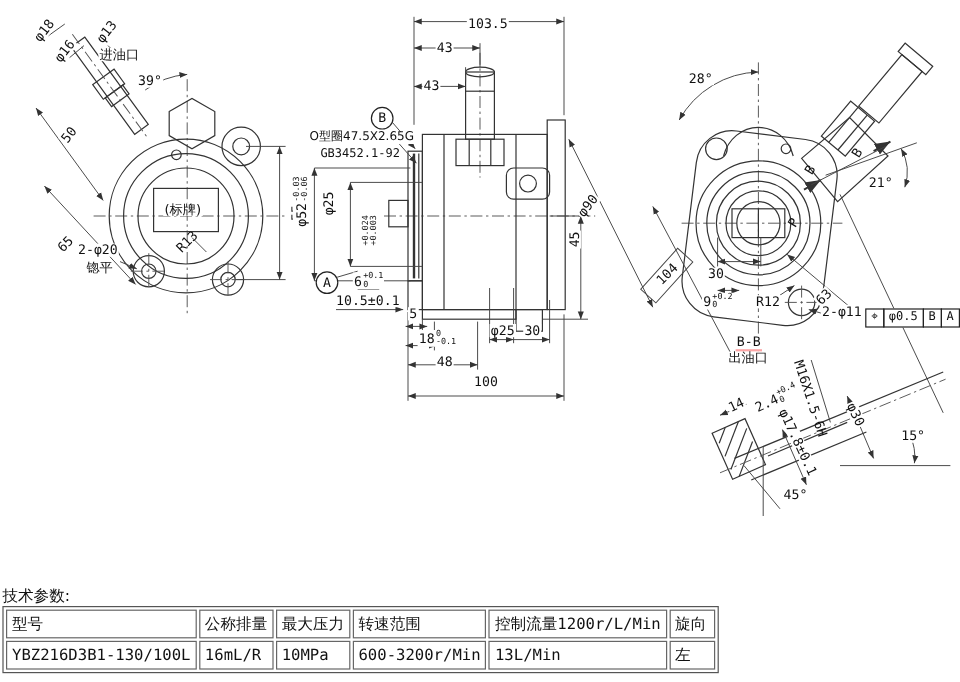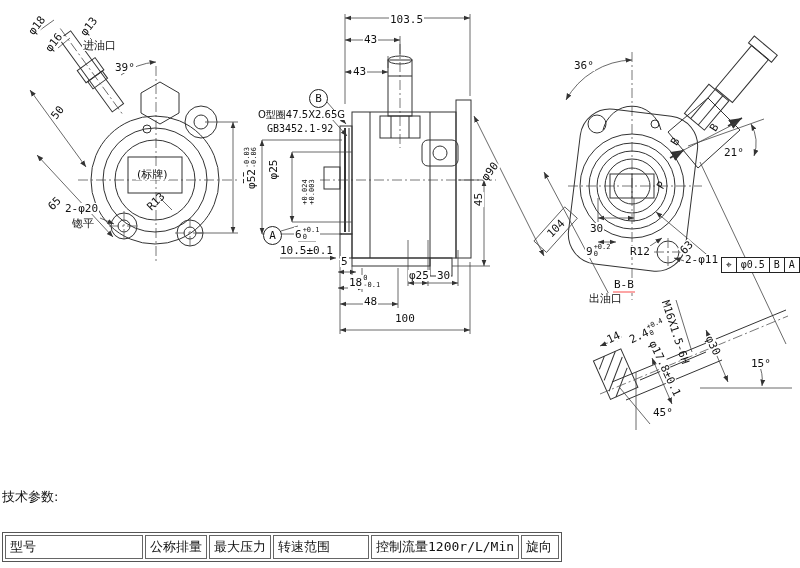--- a/index.html
+++ b/index.html
@@ -24,21 +24,21 @@
   .tol i{font-style:normal;}
   .balloon{position:absolute;width:17px;height:17px;border:1px solid #222;border-radius:50%;
            display:flex;align-items:center;justify-content:center;
            font:11px "DejaVu Sans Mono",monospace;background:#fff;z-index:3;}
   .fcf{position:absolute;display:flex;font:10px "DejaVu Sans Mono",monospace;z-index:3;background:#fff;}
   .fcf span{border:1px solid #222;padding:1px 4px;margin-left:-1px;line-height:12px;}
   .fcf .sym{font-family:"DejaVu Sans",sans-serif;}
   .bb{border-bottom:2px solid #fca5a5;padding-bottom:1px;}
   .caption{position:absolute;font:13px "DejaVu Sans","Liberation Sans",sans-serif;z-index:3;}
   table.params{position:absolute;left:2px;top:505px;border-collapse:separate;border-spacing:2px;
-               border:1px solid #555;background:#fff;z-index:3;margin-top:27px;}
+               border:1px solid #555;background:#fff;z-index:3;}
   table.params td{border:1px solid #666;padding:2px 4px;white-space:nowrap;
                   font:13px "DejaVu Sans Mono","DejaVu Sans",monospace;height:18px;}
 </style>
 </head>
 <body>
 
 <div id="stage">
 
 <svg width="800" height="470" viewBox="0 0 800 470">
   <defs>
@@ -270,21 +270,21 @@
         <i>-0.1</i>
       </span>
   </span>
   <span class="lbl" style="left:363px;top:296px">48</span>
   <span class="lbl" style="left:394px;top:313px">100</span>
   <span class="lbl" style="left:408px;top:270px">φ25</span>
   <span class="lbl" style="left:436px;top:270px">30</span>
   <span class="lbl r-52" style="left:479px;top:166px">φ90</span>
   <span class="lbl r-90" style="left:471px;top:194px">45</span>
 
-  <span class="lbl" style="left:573px;top:60px">36°</span>
+  <span class="lbl" style="left:573px;top:60px">28°</span>
   <span class="lbl r-58 nobg" style="left:671px;top:136px">B</span>
   <span class="lbl r-58 nobg" style="left:710px;top:122px">B</span>
   <span class="lbl" style="left:723px;top:147px">21°</span>
   <span class="lbl r-60 nobg" style="left:657px;top:180px">P</span>
   <span class="lbl r-45" style="left:545px;top:223px">104</span>
   <span class="lbl" style="left:589px;top:223px">30</span>
   <span class="lbl tolwrap" style="left:585px;top:244px">
     <span>9</span>
     <span class="tol">
         <i>+0.2</i>
@@ -294,21 +294,21 @@
   <span class="lbl" style="left:629px;top:246px">R12</span>
   <span class="lbl r-45" style="left:679px;top:242px">63</span>
   <span class="lbl" style="left:684px;top:254px">2-φ11</span>
   <span class="fcf" style="left:722px;top:257px">
     <span class="sym">⌖</span>
     <span>φ0.5</span>
     <span>B</span>
     <span>A</span>
   </span>
   <span class="lbl bb" style="left:613px;top:279px">B-B</span>
-  <span class="lbl cjk" style="left:588px;top:293px">出油口</span>
+  <span class="lbl cjk" style="left:606px;top:293px">出油口</span>
   <span class="lbl r72 nobg" style="left:670px;top:298px">M16X1.5-6H</span>
   <span class="lbl r-25" style="left:606px;top:332px">14</span>
   <span class="lbl r-25 tolwrap" style="left:627px;top:325px">
     <span>2.4</span>
     <span class="tol">
         <i>+0.4</i>
         <i>0</i>
       </span>
   </span>
   <span class="lbl r65" style="left:702px;top:340px">φ30</span>
@@ -320,16 +320,24 @@
   <table class="params">
     <tbody>
         <tr>
       <td style="width:128px">型号</td>
       <td style="width:52px">公称排量</td>
       <td style="width:52px">最大压力</td>
       <td style="width:86px">转速范围</td>
       <td style="width:122px">控制流量1200r/L/Min</td>
       <td style="width:28px">旋向</td>
     </tr>
+    <tr>
+      <td>YBZ216D3B1-130/100L</td>
+      <td>16mL/R</td>
+      <td>10MPa</td>
+      <td>600-3200r/Min</td>
+      <td>13L/Min</td>
+      <td>左</td>
+    </tr>
   </tbody>
     </table>
 
 </div>
 
 </body></html>

